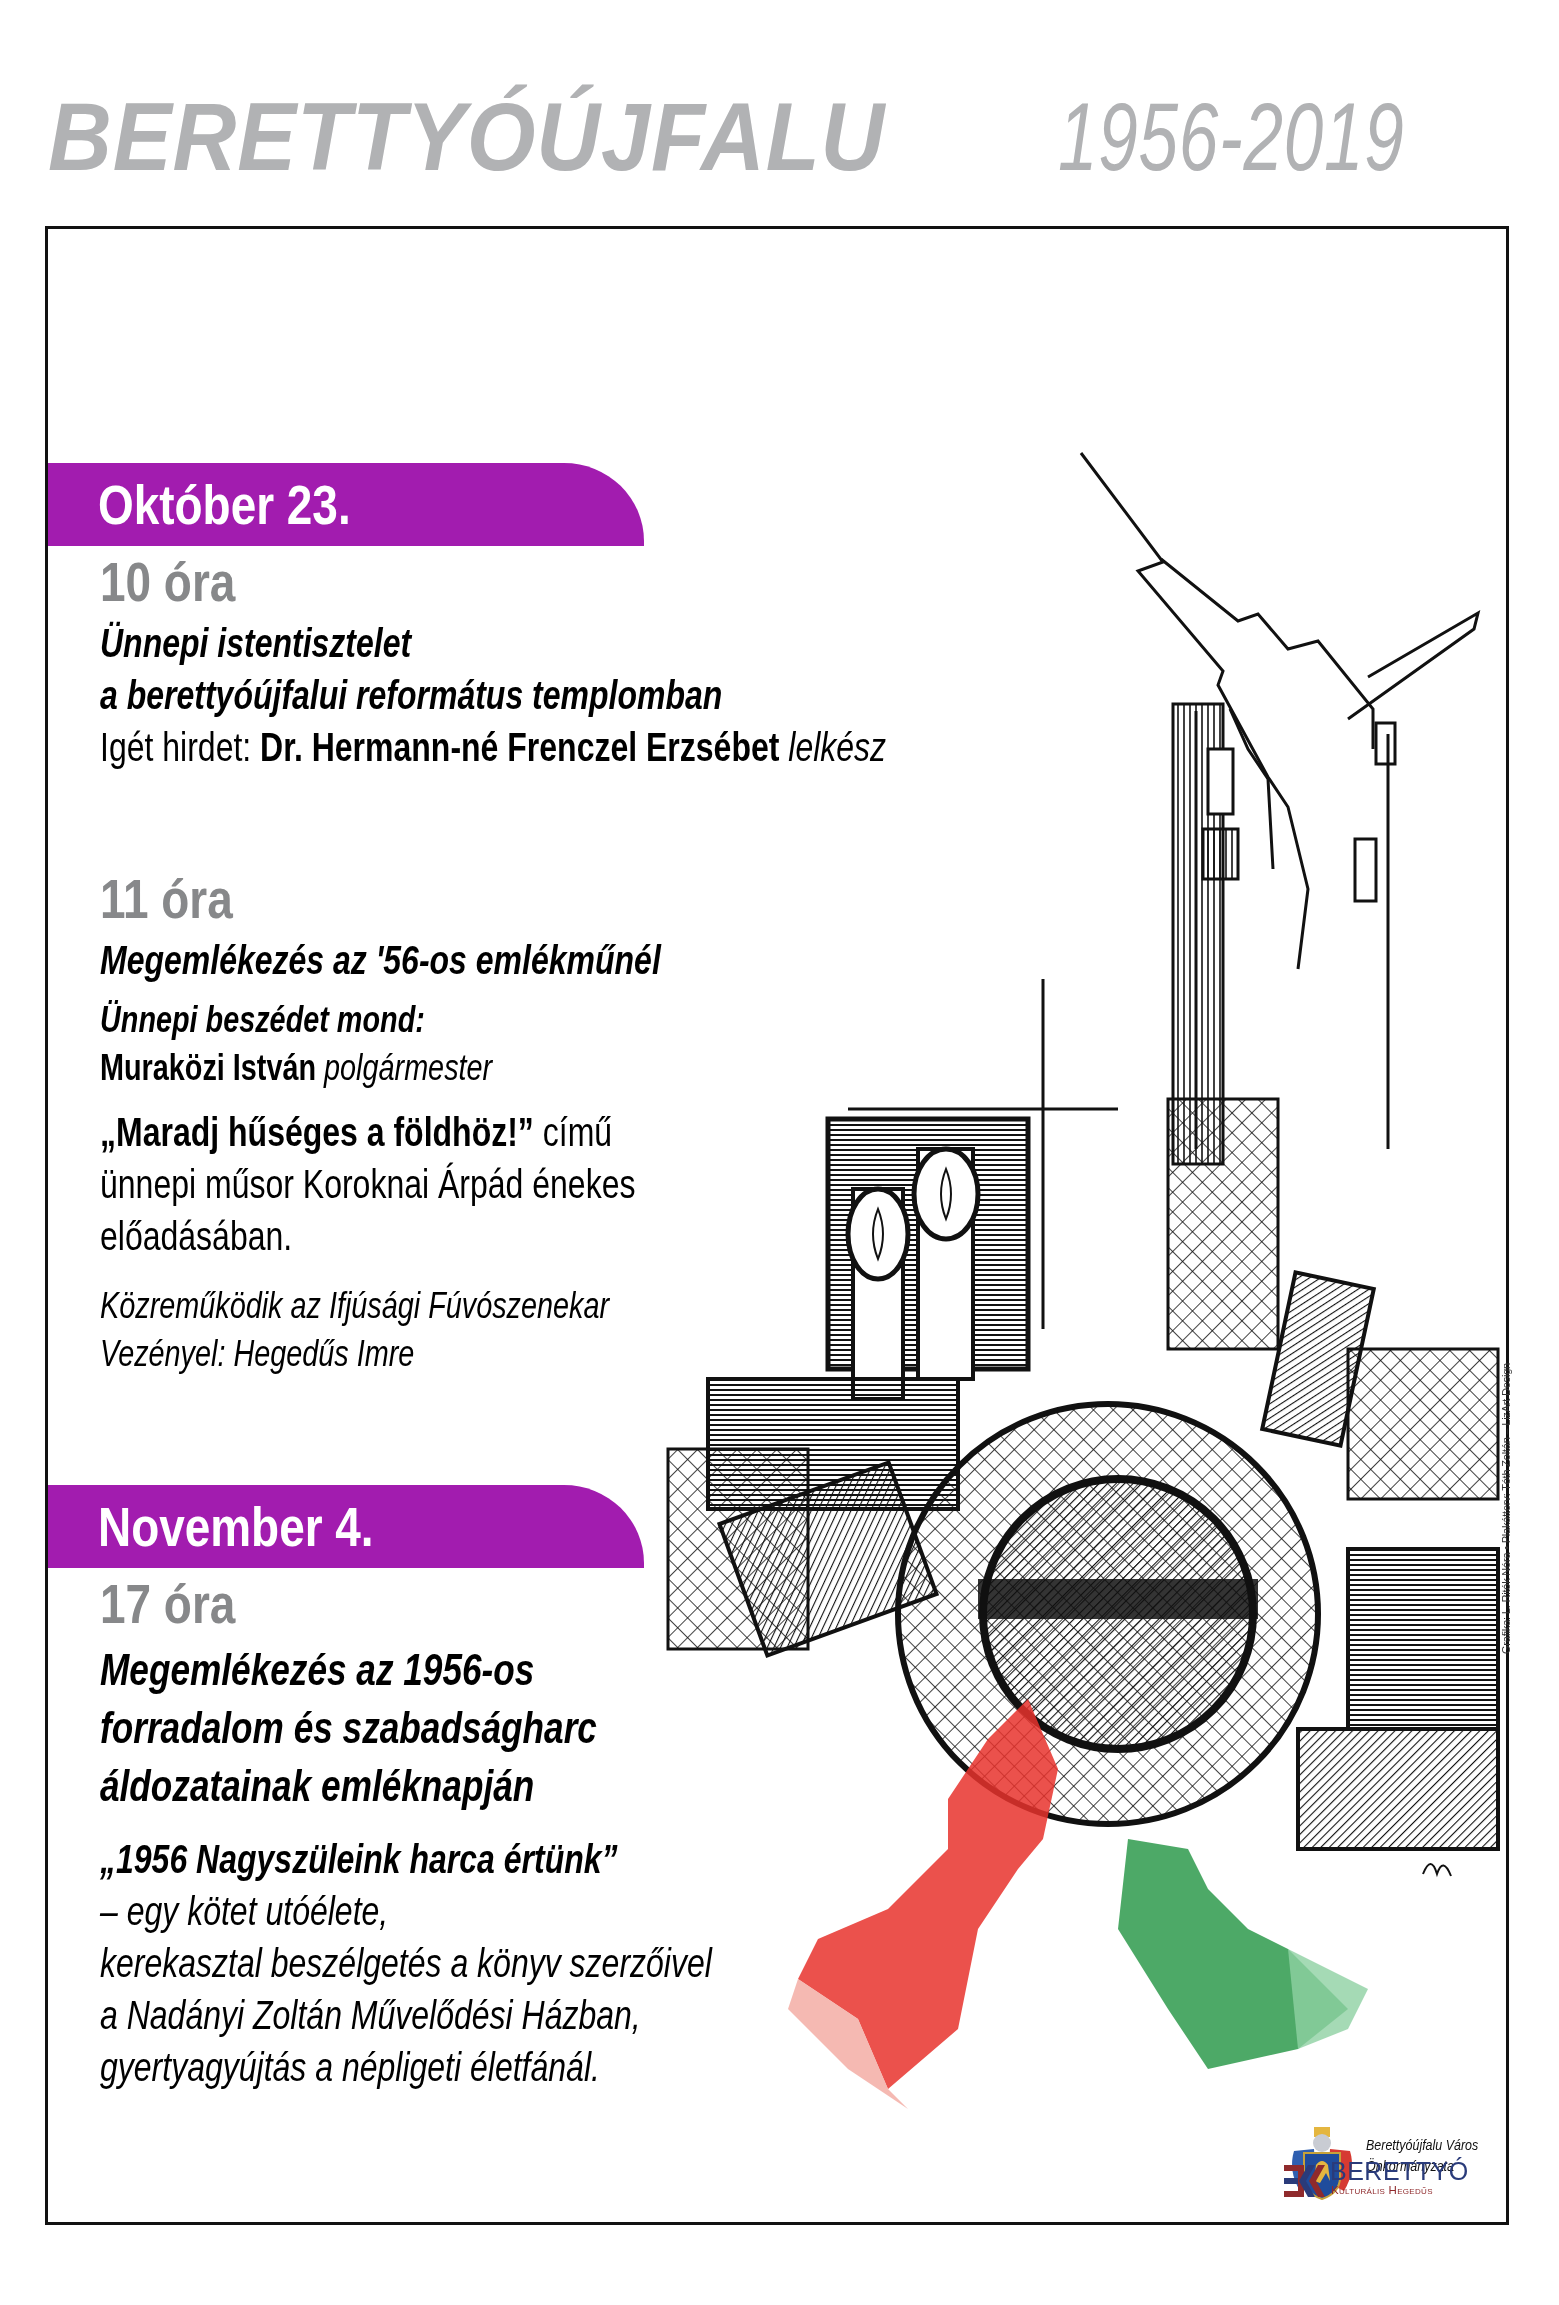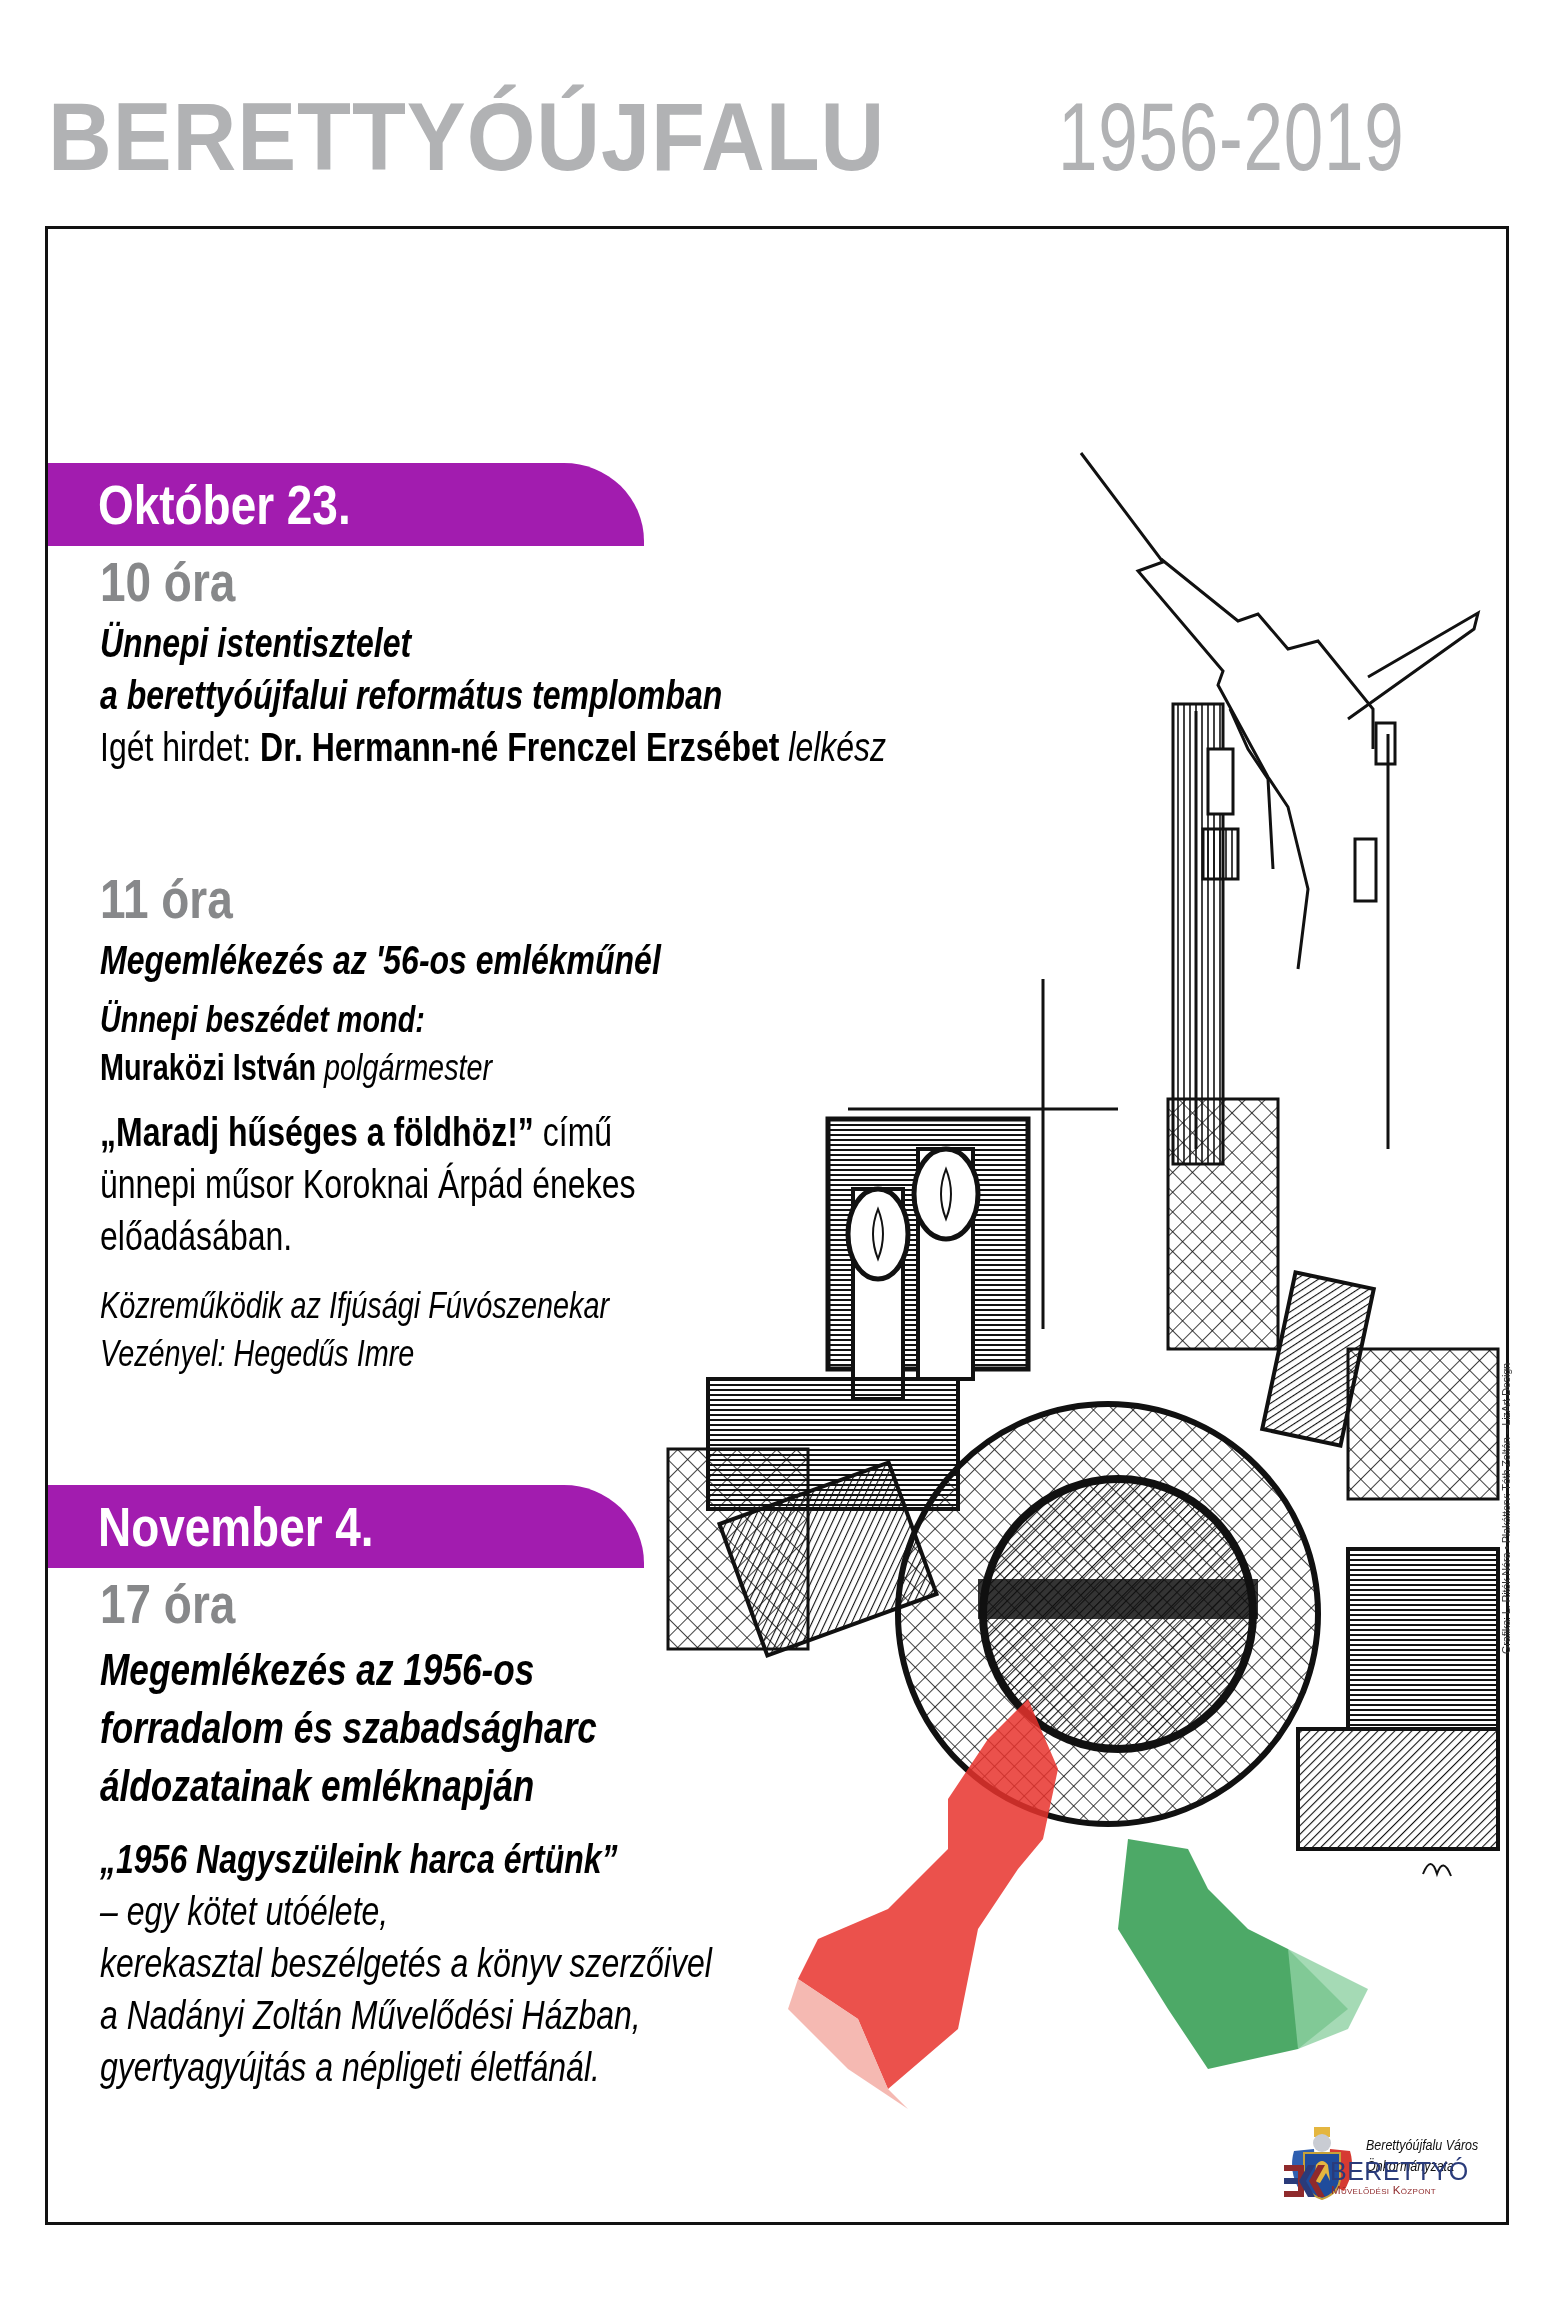--- a/index.html
+++ b/index.html
@@ -5,21 +5,21 @@
   html, body { margin: 0; padding: 0; background: #ffffff; }
   body {
     width: 1559px; height: 2305px; position: relative; overflow: hidden;
     font-family: "Liberation Sans", "DejaVu Sans", sans-serif;
     color: #000;
   }
 
   
   .banner {
     position: absolute; left: 48px; top: 82px; width: 1480px; height: 110px;
-    white-space: nowrap; color: #b1b2b4; line-height: 110px;
+    white-space: nowrap; color: #b1b2b4; line-height: 110px; font-style: italic;
   }
   .banner .city {
     display: inline-block; font-weight: bold; font-size: 96px; letter-spacing: 1px;
     transform: scaleX(0.92); transform-origin: left center;
   }
   .banner .years {
     position: absolute; left: 1010px; top: 0; font-size: 96px; font-weight: normal;
     transform: scaleX(0.74); transform-origin: left center; letter-spacing: 1px;
   }
 
@@ -230,15 +230,15 @@
   <div class="logo-bkk">
     <svg width="44" height="36" viewBox="0 0 44 36" style="position:absolute; left:0; top:6px;">
       <rect x="0" y="2" width="18" height="6" fill="#8f2a2c"></rect>
       <rect x="0" y="15" width="18" height="6" fill="#2a3b7a"></rect>
       <rect x="0" y="28" width="18" height="6" fill="#8f2a2c"></rect>
       <rect x="14" y="2" width="6" height="32" fill="#8f2a2c"></rect>
       <path d="M24 2 L31 2 L22 18 L31 34 L24 34 L15 18 Z" fill="#2a3b7a"></path>
       <path d="M34 2 L41 2 L32 18 L41 34 L34 34 L25 18 Z" fill="#8f2a2c"></path>
     </svg>
     <span class="big">BERETTYÓ</span>
-    <span class="sub">Művelődési Központ</span>
+    <span class="sub">Kulturális Hegedűs</span>
   </div>
 </div>
 
 </body></html>

